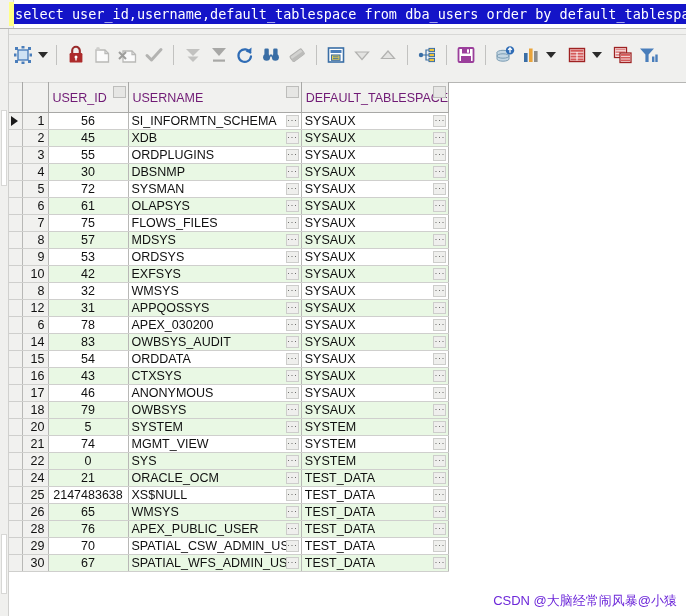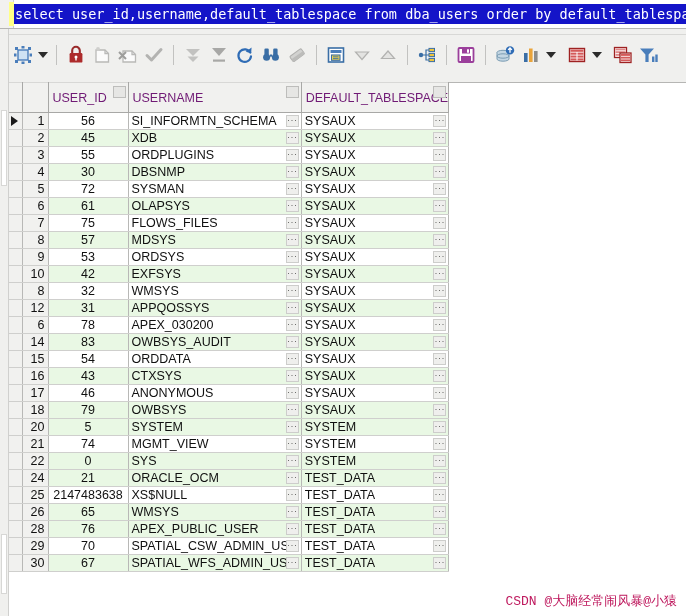--- a/index.html
+++ b/index.html
@@ -234,23 +234,23 @@
   tr.odd  td.c-uid, tr.odd  td.c-uname, tr.odd  td.c-ts { background: #ffffff; }
   .grid-topline {
     position: absolute; left: 9px; top: 0;
     width: 677px; height: 1px; background: #b6b6b4;
   }
 
   
   .watermark {
     position: absolute;
     right: 9px; bottom: 6px;
-    color: #be185d;
+    color: #6d28d9;
     font-size: 13px;
-    font-family: Liberation Mono, monospace;
+    font-family: Liberation Sans, sans-serif;
     white-space: nowrap;
     user-select: none;
   }
 </style>
 </head>
 <body>
 
 <div id="app">
 
   <div class="sql-strip">

